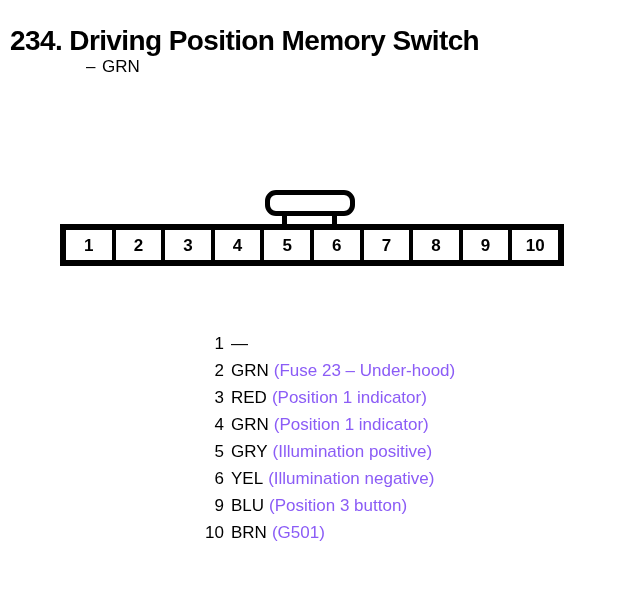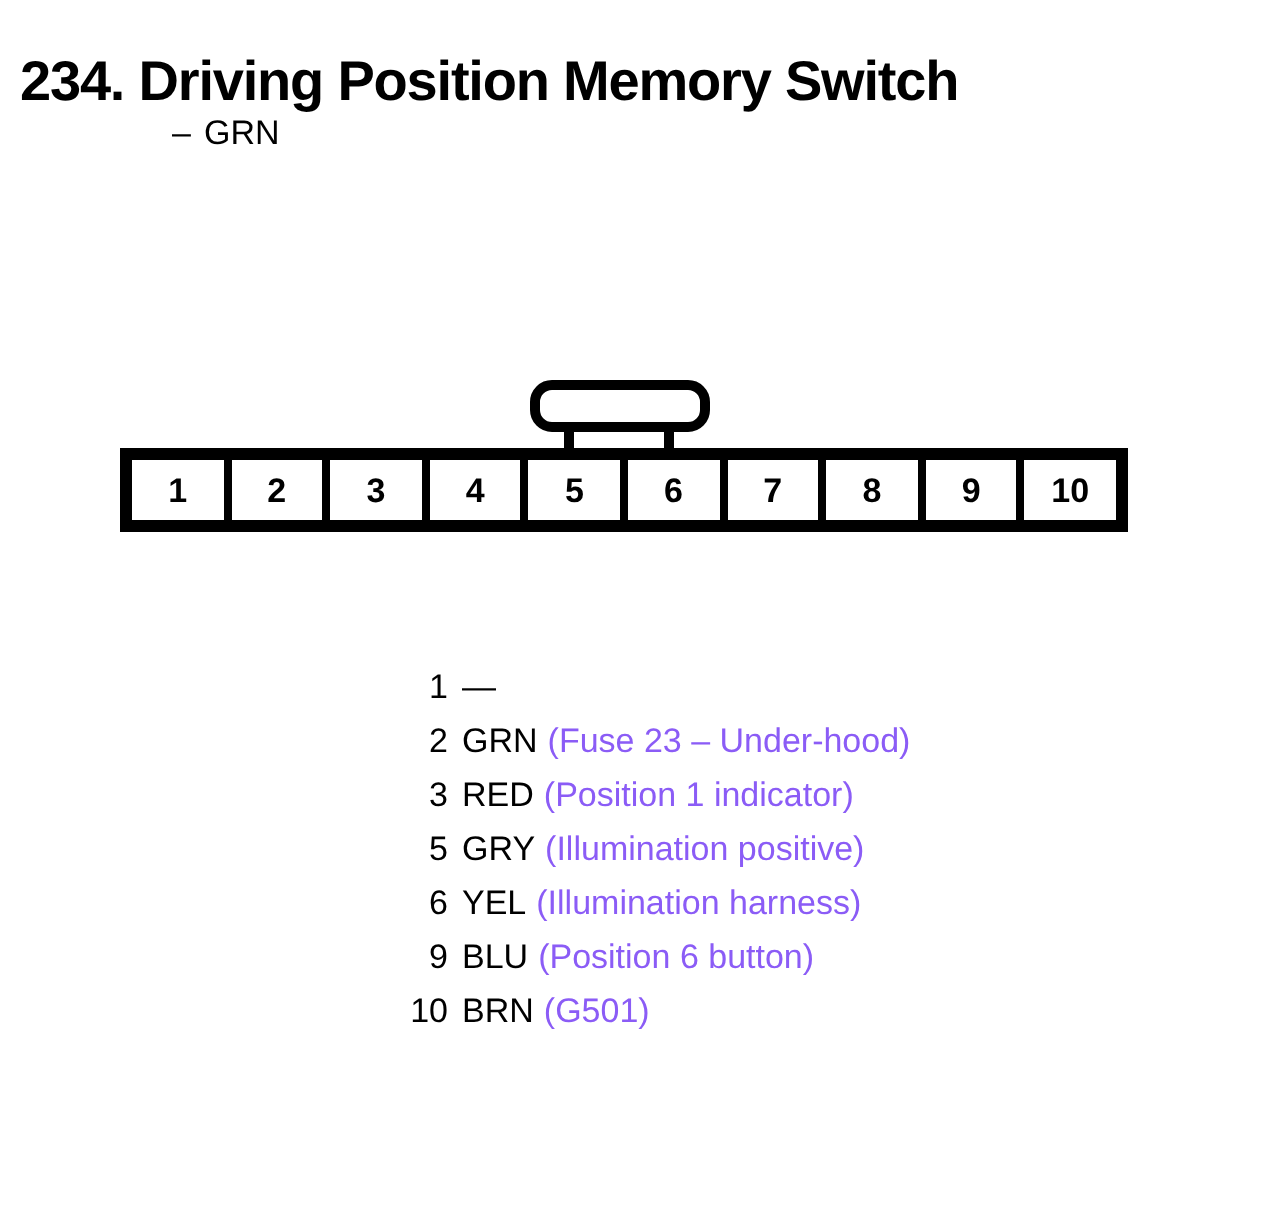--- a/index.html
+++ b/index.html
@@ -175,17 +175,18 @@
     <div class="pin-cell">9</div>
     <div class="pin-cell">10</div>
   </div>
 
 </div>
 
 <div id="pin-list">
   <span class="pin-row"><span class="pin-num">1</span><span class="pin-wire">—</span><span class="pin-desc"></span></span>
   <span class="pin-row"><span class="pin-num">2</span><span class="pin-wire">GRN</span><span class="pin-desc">(Fuse 23 – Under-hood)</span></span>
   <span class="pin-row"><span class="pin-num">3</span><span class="pin-wire">RED</span><span class="pin-desc">(Position 1 indicator)</span></span>
+  <span class="pin-row"><span class="pin-num">4</span><span class="pin-wire">GRN</span><span class="pin-desc">(Position 1 indicator)</span></span>
   <span class="pin-row"><span class="pin-num">5</span><span class="pin-wire">GRY</span><span class="pin-desc">(Illumination positive)</span></span>
-  <span class="pin-row"><span class="pin-num">6</span><span class="pin-wire">YEL</span><span class="pin-desc">(Illumination harness)</span></span>
-  <span class="pin-row"><span class="pin-num">9</span><span class="pin-wire">BLU</span><span class="pin-desc">(Position 6 button)</span></span>
+  <span class="pin-row"><span class="pin-num">6</span><span class="pin-wire">YEL</span><span class="pin-desc">(Illumination negative)</span></span>
+  <span class="pin-row"><span class="pin-num">9</span><span class="pin-wire">BLU</span><span class="pin-desc">(Position 3 button)</span></span>
   <span class="pin-row"><span class="pin-num">10</span><span class="pin-wire">BRN</span><span class="pin-desc">(G501)</span></span>
 </div>
 
 </body></html>

